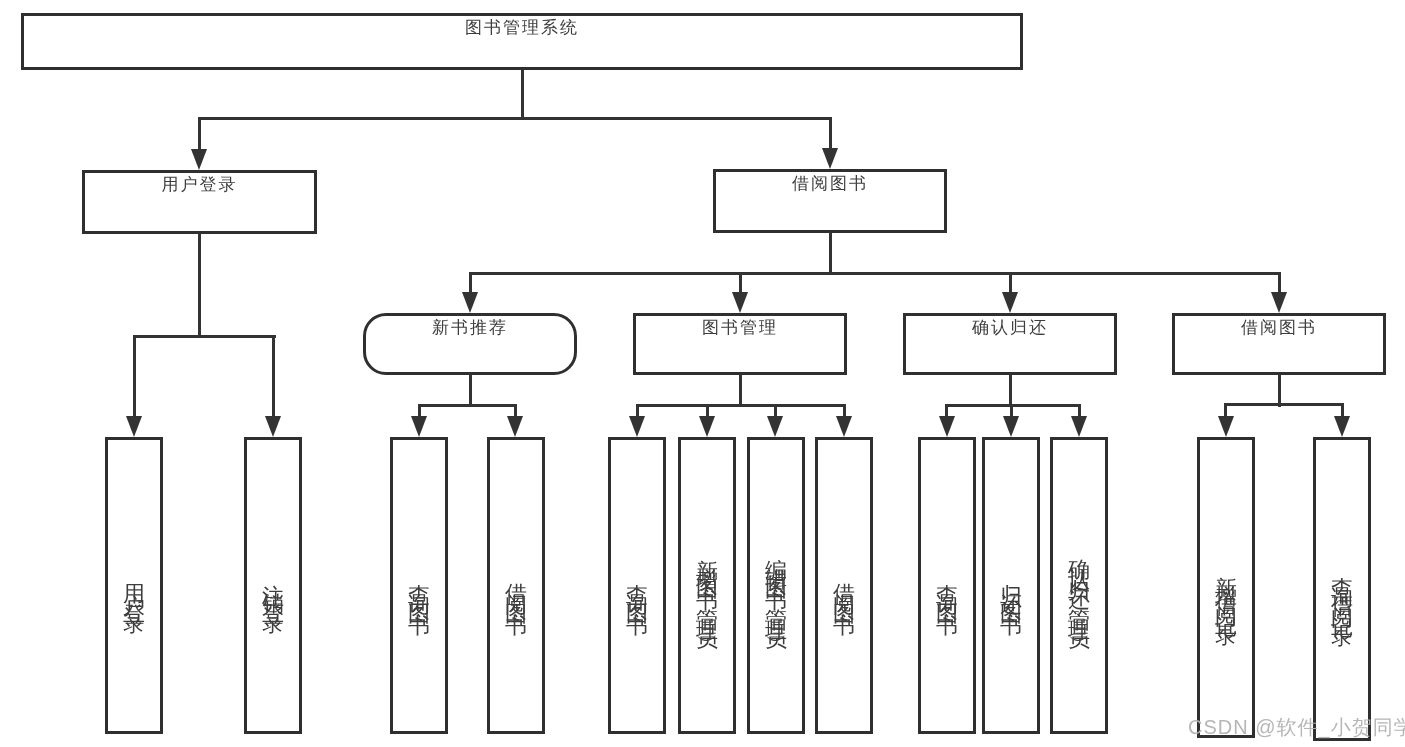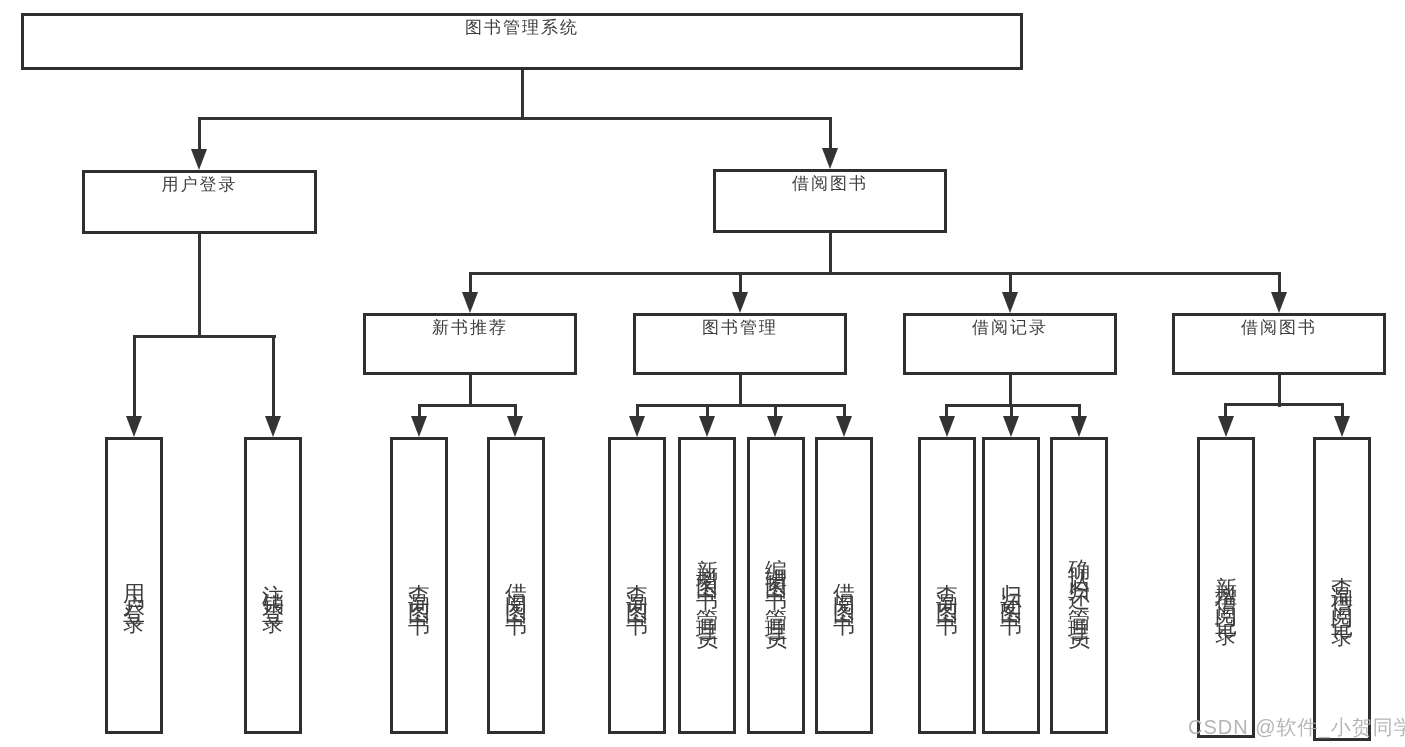--- a/index.html
+++ b/index.html
@@ -104,28 +104,28 @@
   <div class="hline" style="left:468.5px; top:272px; width:812px;"></div>
   <div class="vline" style="left:468.5px; top:272px; height:21px;"></div>
   <div class="arrow" style="left:462px; top:292px;"></div>
   <div class="vline" style="left:738.5px; top:272px; height:21px;"></div>
   <div class="arrow" style="left:732px; top:292px;"></div>
   <div class="vline" style="left:1008.5px; top:272px; height:21px;"></div>
   <div class="arrow" style="left:1002px; top:292px;"></div>
   <div class="vline" style="left:1277.5px; top:272px; height:21px;"></div>
   <div class="arrow" style="left:1271px; top:292px;"></div>
 
-  <div class="hbox" style="left:363px; top:313px; width:214px; height:62px;">
+  <div class="hbox" style="left:363px; top:313px; width:214px; height:62px;border-radius:23px;">
     <span>新书推荐</span>
   </div>
   <div class="hbox" style="left:633px; top:313px; width:214px; height:62px;">
     <span>图书管理</span>
   </div>
   <div class="hbox" style="left:903px; top:313px; width:214px; height:62px;">
-    <span>借阅记录</span>
+    <span>确认归还</span>
   </div>
   <div class="hbox" style="left:1172px; top:313px; width:214px; height:62px;">
     <span>借阅图书</span>
   </div>
 
   <div class="vline" style="left:468.5px; top:374px; height:33px;"></div>
   <div class="hline" style="left:417.5px; top:404px; width:99px;"></div>
   <div class="vline" style="left:417.5px; top:404px; height:13px;"></div>
   <div class="arrow" style="left:411px; top:416px;"></div>
   <div class="vline" style="left:513.5px; top:404px; height:13px;"></div>

